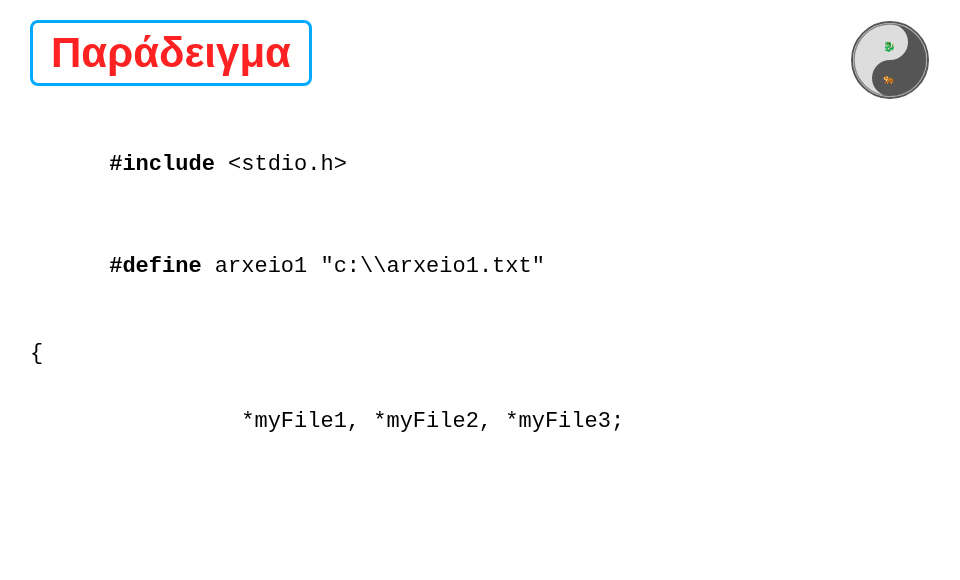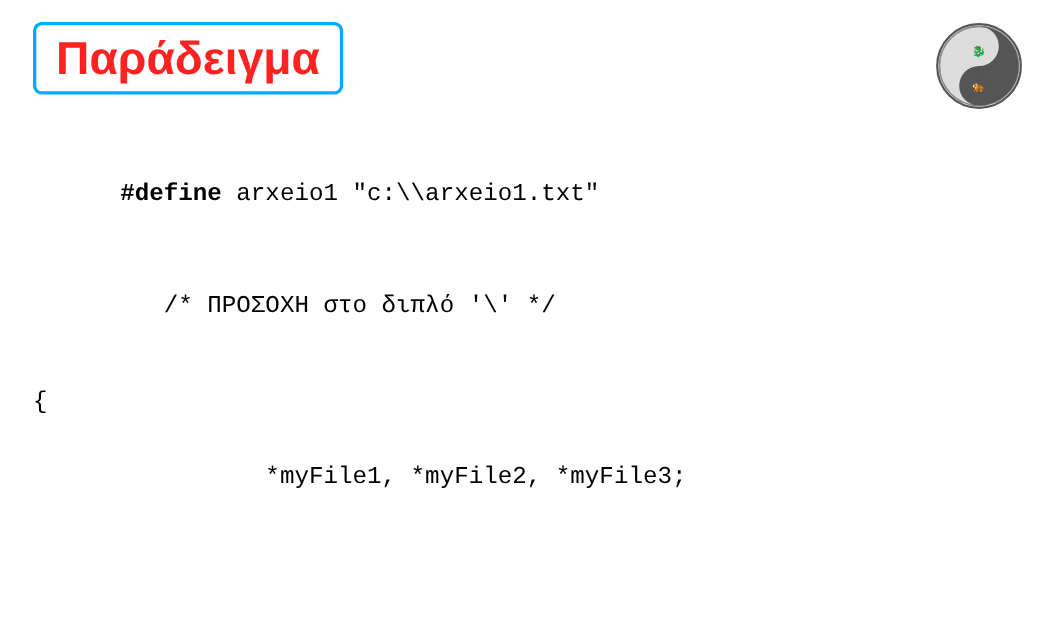--- a/index.html
+++ b/index.html
@@ -22,21 +22,21 @@
       background: #ffffff;
       padding: 20px 30px;
       position: relative;
     }
 
     .title-box {
       border: 3px solid #00aaff;
       border-radius: 8px;
       display: inline-block;
       padding: 6px 18px;
-      margin-bottom: 40px;
+      margin-bottom: 28px;
       position: relative;
     }
 
     .title-text {
       font-family: Arial, 'DejaVu Sans', sans-serif;
       font-size: 42px;
       font-weight: bold;
       color: #ff2222;
     }
 
@@ -96,28 +96,28 @@
   </div>
 
   
   <div class="title-box">
     <span class="title-text">Παράδειγμα</span>
   </div>
 
   
   <div class="code-block">
 
+    <span class="code-line">
+      <span class="kw-bold">#include</span> &lt;stdio.h&gt;
+    </span>
 
     <span class="code-line">
       <span class="kw-bold">#define</span> arxeio1 "c:\\arxeio1.txt"
     </span>
 
-    <span class="code-line">
-      &nbsp;&nbsp;&nbsp;/* ΠΡΟΣΟΧΗ στο διπλό '\' */
-    </span>
 
     <span class="spacer"></span>
 
 
     <span class="code-line">{</span>
 
     <span class="code-line">
       &nbsp;&nbsp;&nbsp;&nbsp;&nbsp;&nbsp;&nbsp;&nbsp;  *myFile1, *myFile2, *myFile3;
     </span>
 

